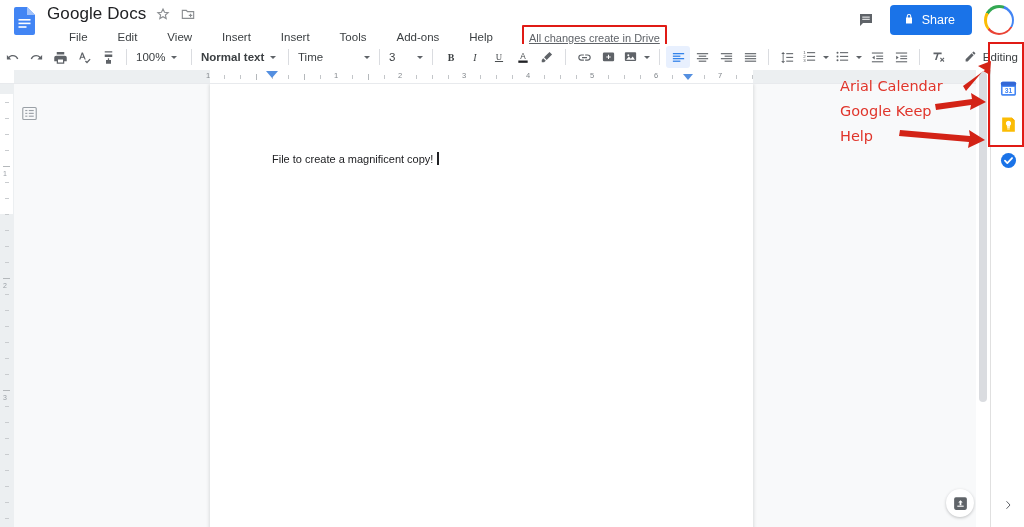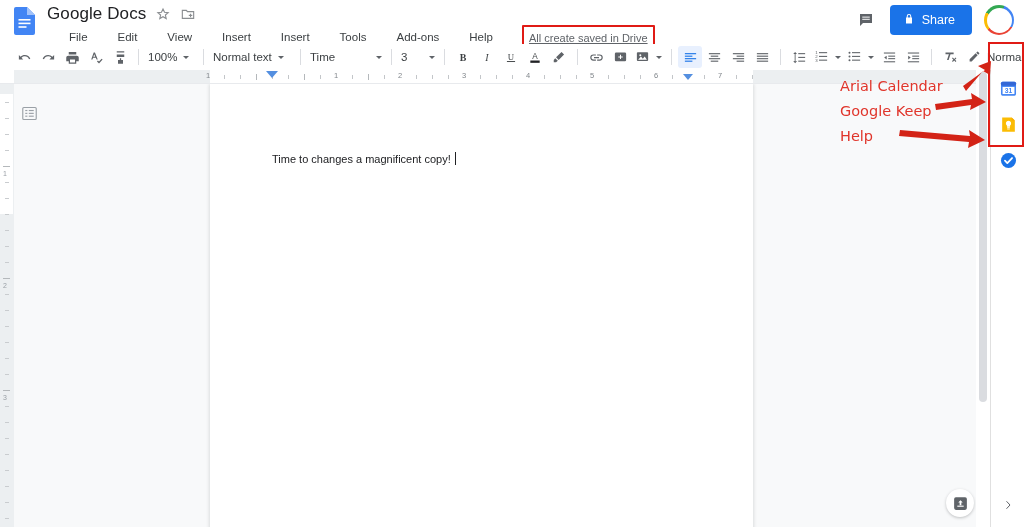--- a/index.html
+++ b/index.html
@@ -40,36 +40,36 @@
   .avatar-ring {
     width:30px; height:30px; border-radius:50%;
     background: conic-gradient(from 150deg, #ea4335 0deg 80deg, #fbbc04 80deg 150deg, #34a853 150deg 230deg, #4285f4 230deg 330deg, #ea4335 330deg 360deg);
     display:flex; align-items:center; justify-content:center; cursor:pointer;
   }
   .avatar-inner { width:25px; height:25px; border-radius:50%; background:#fff; }
 
   
   .toolbar {
     position:absolute; left:0; top:44px; width:1024px; height:26px;
-    display:flex; align-items:center; padding-left:12px; gap:0px; background:#fff;
+    display:flex; align-items:center; gap:0px; background:#fff;
   }
   .tbtn {
     width:24px; height:22px; display:flex; align-items:center; justify-content:center;
     cursor:pointer; border-radius:3px; flex:none;
   }
   .tbtn.active { background:#e8f0fe; }
   .divider { width:1px; height:16px; background:#dadce0; margin:0 6px; flex:none; }
   .dd {
     display:flex; align-items:center; height:22px; cursor:pointer; border-radius:3px;
     font-size:11.5px; color:#3c4043; padding:0 3px; flex:none;
   }
   .dd-label { white-space:nowrap; }
   .caret { width:0; height:0; border-left:3.5px solid transparent; border-right:3.5px solid transparent; border-top:3.5px solid #5f6368; margin-left:6px; }
   .dd-zoom { width:52px; }
-  .dd-style { width:84px; }
+  .dd-style { width:84px;font-weight:bold; }
   .dd-font  { width:78px; }
   .dd-size  { width:40px; }
   .spacer { flex:1 1 auto; }
   .mode-chip { display:flex; align-items:center; gap:6px; height:24px; padding:0 6px; border-radius:3px; cursor:pointer; font-size:11.5px; color:#3c4043; }
 
   
   .ruler {
     position:absolute; left:0; top:70px; width:990px; height:14px;
     background:#fff; border-bottom:1px solid #e8eaed; overflow:hidden;
   }
@@ -184,21 +184,21 @@
     <div class="menu-row">
       <span class="menu-item">File</span>
       <span class="menu-item">Edit</span>
       <span class="menu-item">View</span>
       <span class="menu-item">Insert</span>
       <span class="menu-item">Insert</span>
       <span class="menu-item">Tools</span>
       <span class="menu-item">Add-ons</span>
       <span class="menu-item">Help</span>
       <span class="saved-box">
-        <span class="saved-text">All create saved in Drive</span>
+        <span class="saved-text">All changes create in Drive</span>
       </span>
     </div>
 
     <div class="header-right">
       <div class="comment-btn">
         <svg width="18" height="18" viewBox="0 0 24 24">
           <path fill="#5f6368" d="M4 4h16v12H8l-4 4V4z"></path>
           <rect x="7" y="7.5" width="10" height="1.3" fill="#fff"></rect>
           <rect x="7" y="10.4" width="10" height="1.3" fill="#fff"></rect>
         </svg>
@@ -445,21 +445,21 @@
     </div>
 
     <div class="spacer"></div>
 
     <div class="mode-chip">
       <span>
         <svg width="13" height="13" viewBox="0 0 24 24">
             <path fill="#5f6368" d="M3 17.3V21h3.7L17.8 9.9l-3.7-3.7L3 17.3zM20.7 7a1 1 0 0 0 0-1.4l-2.3-2.3a1 1 0 0 0-1.4 0l-1.8 1.8 3.7 3.7L20.7 7z"></path>
           </svg>
       </span>
-      <span>Normal</span>
+      <span>Editing</span>
 
     </div>
 
   </div>
 
   <div class="ruler">
     <div class="ruler-marg" style="left:14px; width:196px;"></div>
     <div class="ruler-page" style="left:210px; width:543px;"></div>
     <div class="ruler-marg" style="left:753px; width:237px;"></div>
     <div class="ruler-inner">
@@ -551,21 +551,21 @@
         <rect x="6" y="11" width="3" height="1.6"></rect>
             <rect x="11" y="11" width="7" height="1.6"></rect>
         <rect x="6" y="15" width="3" height="1.6"></rect>
             <rect x="11" y="15" width="7" height="1.6"></rect>
           </g>
       </svg>
     </div>
 
     <div class="page">
       <div class="doc-text">
-        <span>Time to changes a magnificent copy!</span><span class="caret-bar"></span>
+        <span>File to create a magnificent copy!</span><span class="caret-bar"></span>
       </div>
     </div>
 
     <div class="explore-btn">
       <svg width="17" height="17" viewBox="0 0 24 24">
         <rect x="3" y="3" width="18" height="18" rx="2.5" fill="#5f6368"></rect>
         <path fill="#fff" d="M12 7.5l3.2 3.2h-2v3.6h-2.4v-3.6h-2z"></path>
         <rect x="7.5" y="15" width="9" height="1.6" fill="#fff"></rect>
       </svg>
     </div>

